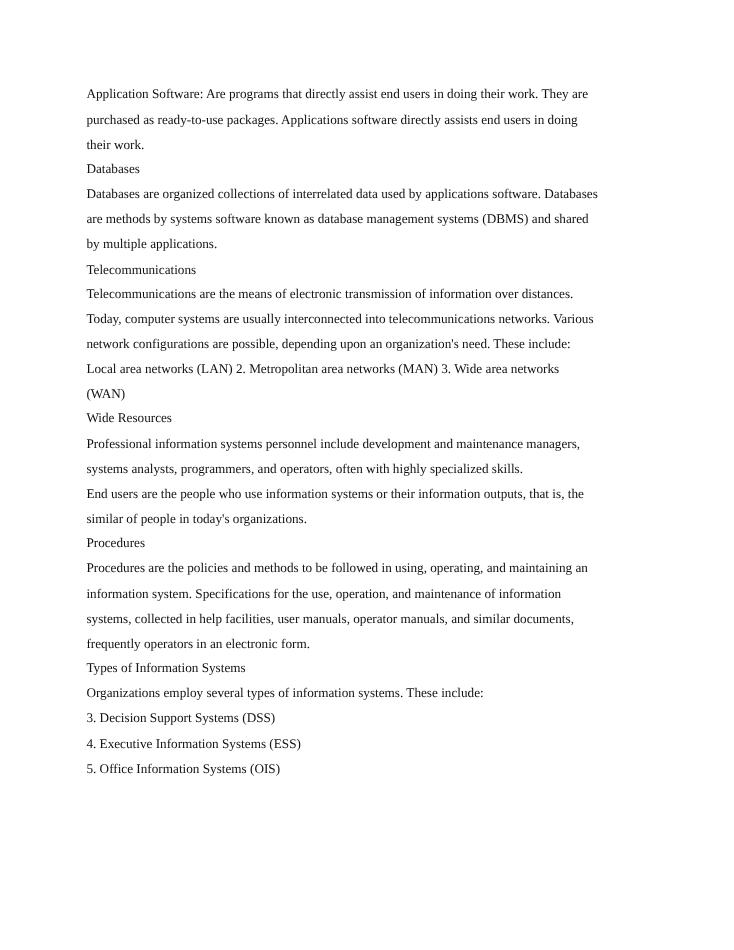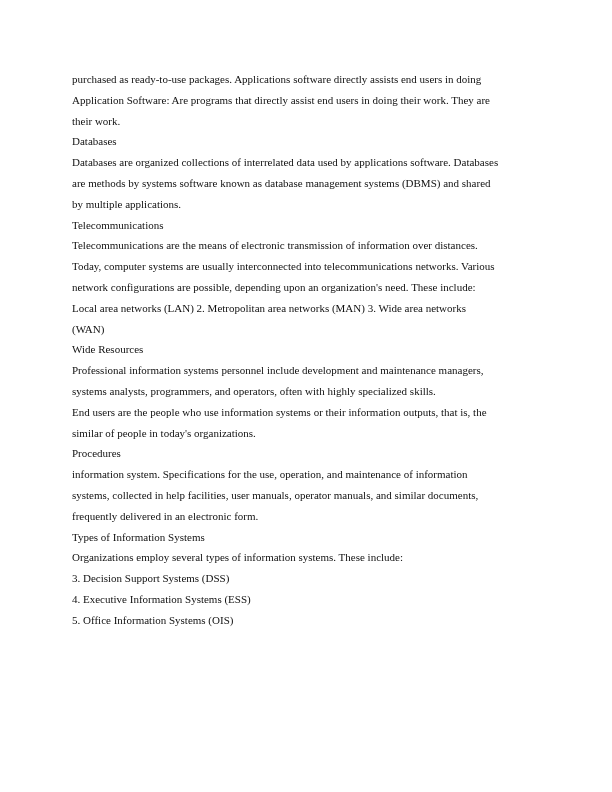--- a/index.html
+++ b/index.html
@@ -15,22 +15,22 @@
       color: #111111;
     }
     .line { white-space: nowrap; height: 20.8px; }
     .heading { font-weight: normal; }
   </style>
 </head>
 <body>
 
 <div class="page">
   <div>
+    <div class="line">Application Software: Are programs that directly assist end users in doing their work. They are</div>
     <div class="line">purchased as ready-to-use packages. Applications software directly assists end users in doing</div>
-    <div class="line">Application Software: Are programs that directly assist end users in doing their work. They are</div>
     <div class="line">their work.</div>
   </div>
   <div class="line heading">Databases</div>
   <div>
     <div class="line">Databases are organized collections of interrelated data used by applications software. Databases</div>
     <div class="line">are methods by systems software known as database management systems (DBMS) and shared</div>
     <div class="line">by multiple applications.</div>
   </div>
   <div class="line heading">Telecommunications</div>
   <div>
@@ -42,23 +42,24 @@
   </div>
   <div class="line heading">Wide Resources</div>
   <div>
     <div class="line">Professional information systems personnel include development and maintenance managers,</div>
     <div class="line">systems analysts, programmers, and operators, often with highly specialized skills.</div>
     <div class="line">End users are the people who use information systems or their information outputs, that is, the</div>
     <div class="line">similar of people in today's organizations.</div>
   </div>
   <div class="line heading">Procedures</div>
   <div>
+    <div class="line">Procedures are the policies and methods to be followed in using, operating, and maintaining an</div>
     <div class="line">information system. Specifications for the use, operation, and maintenance of information</div>
     <div class="line">systems, collected in help facilities, user manuals, operator manuals, and similar documents,</div>
-    <div class="line">frequently delivered in an electronic form.</div>
+    <div class="line">frequently operators in an electronic form.</div>
   </div>
   <div class="line heading">Types of Information Systems</div>
   <div>
     <div class="line">Organizations employ several types of information systems. These include:</div>
   </div>
   <div>
     <div class="line">3. Decision Support Systems (DSS)</div>
     <div class="line">4. Executive Information Systems (ESS)</div>
     <div class="line">5. Office Information Systems (OIS)</div>
   </div>

